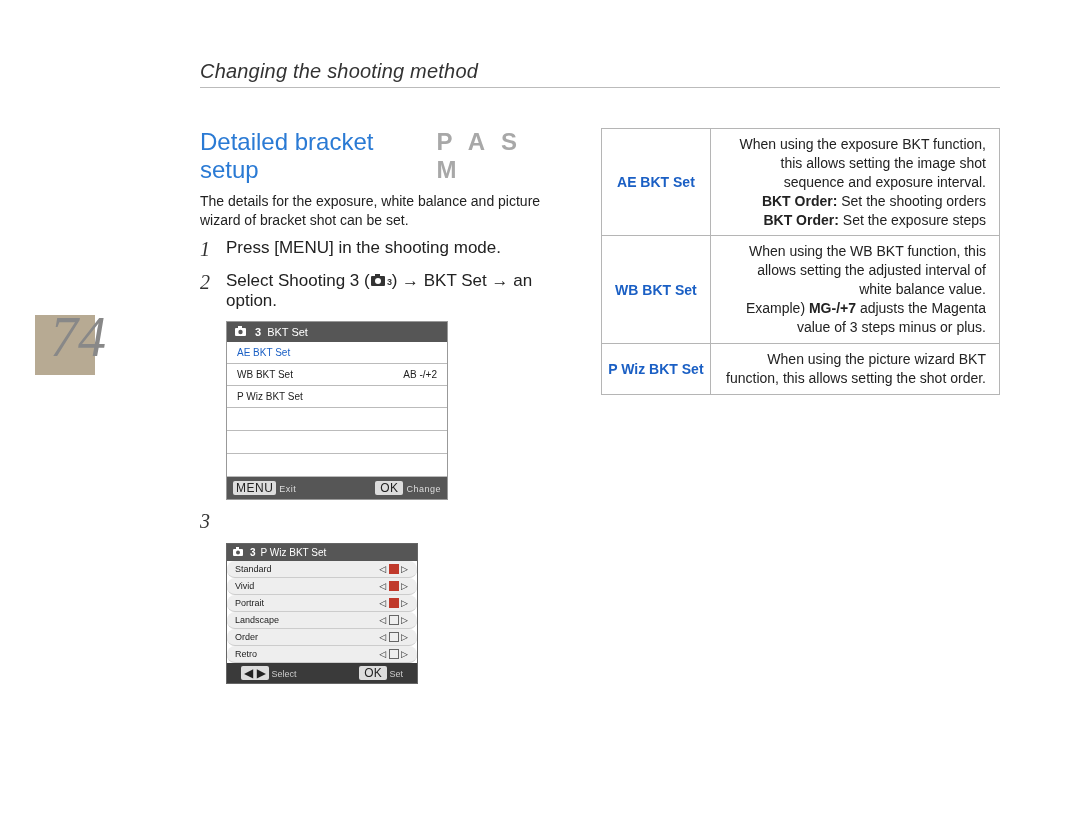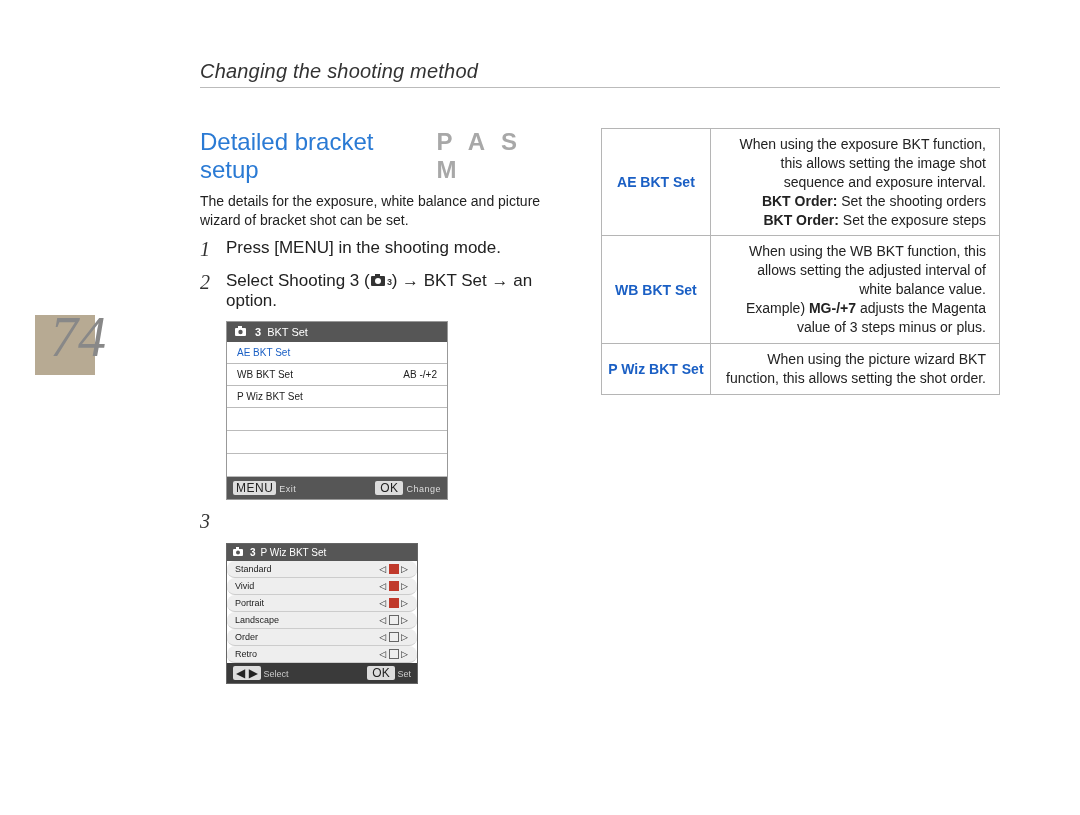--- a/index.html
+++ b/index.html
@@ -138,21 +138,21 @@
   
   .ss2 .ss-row { padding:3px 8px; font-size:9px; background:#eee; border-bottom:1px solid #ccc;border-radius:8px; }
   .ss2 .toggle {
     display:inline-flex; align-items:center; gap:2px; letter-spacing:1px;
   }
   .ss2 .toggle .sq {
     width:8px; height:8px; border:1px solid #666; display:inline-block;
   }
   .ss2 .toggle .red { background:#c0392b; border-color:#c0392b; }
   .ss2-footer {
-    background:#3a3a3a; color:#ccc; padding:3px 6px; display:flex; justify-content:space-between; font-size:9px;
+    background:#3a3a3a; color:#ccc; padding:3px 14px; display:flex; justify-content:space-between; font-size:9px;
   }
   .ss2 {
     width:190px; border:1px solid #666; margin:6px 0 0 26px;
   }
   .ss2-titlebar {
     background:#565656; color:#fff; padding:3px 6px; display:flex; align-items:center; gap:5px; font-size:10px;
   }
 
   
   .opt-table {

